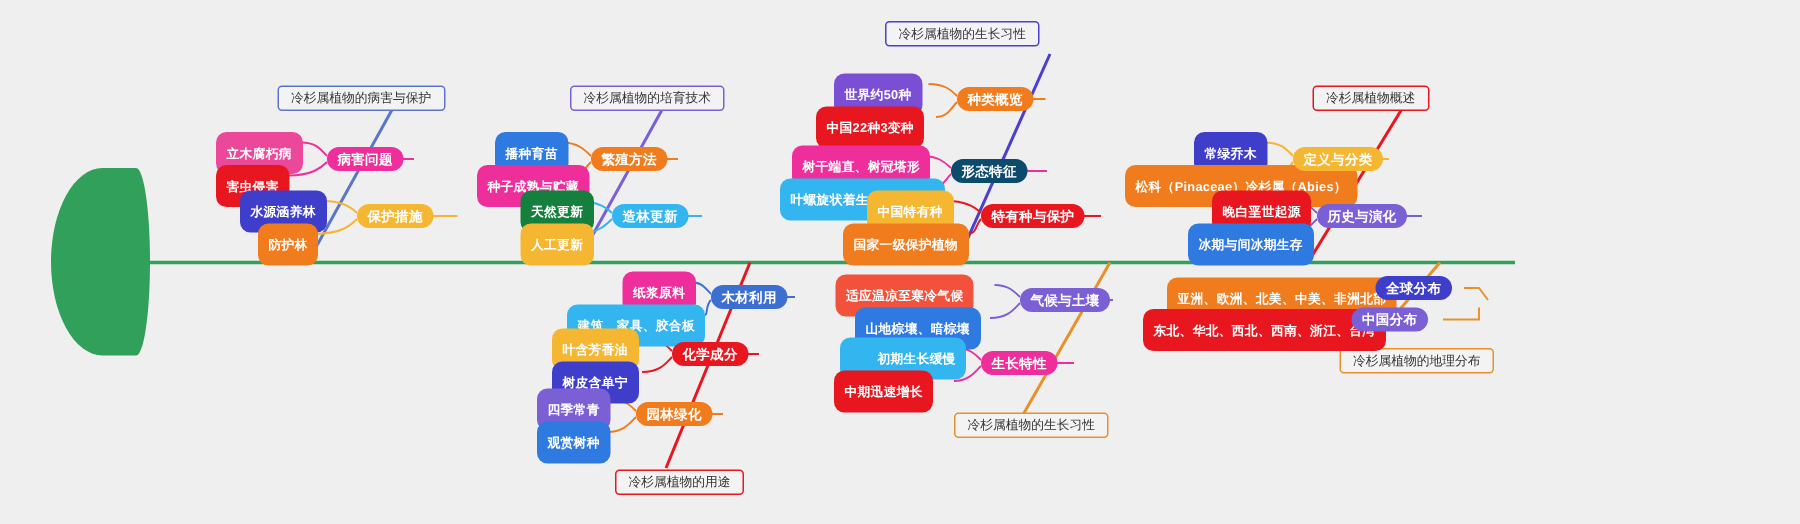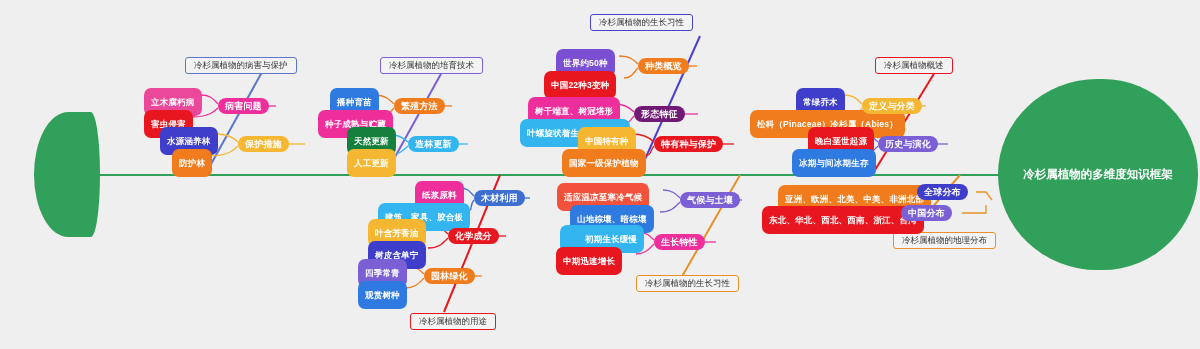--- a/index.html
+++ b/index.html
@@ -131,21 +131,20 @@
     <path d="M696,242 L716,242" stroke="#ee2f9b" stroke-width="1.3" fill="none"></path>
 
     <path d="M897,192 L917,192" stroke="#f07c1e" stroke-width="1.3" fill="none"></path>
     <path d="M881,213 L901,213" stroke="#e8161f" stroke-width="1.3" fill="none"></path>
     <path d="M976,192 L986,192 L992,200" stroke="#e8912a" stroke-width="1.3" fill="none"></path>
     <path d="M962,213 L986,213 L986,205" stroke="#e8912a" stroke-width="1.3" fill="none"></path>
   </svg>
 
   <div id="tail"></div>
 
-  <div id="head">冷杉属植物的多维度知识框架</div>
 
   <div class="titlebox" style="left:185px;top:57px;border-color:#5b76c8;">冷杉属植物的病害与保护</div>
   <div class="titlebox" style="left:380px;top:57px;border-color:#7b5fd4;">冷杉属植物的培育技术</div>
   <div class="titlebox" style="left:590px;top:14px;border-color:#4b3fcf;">冷杉属植物的生长习性</div>
   <div class="titlebox" style="left:875px;top:57px;border-color:#e8161f;">冷杉属植物概述</div>
   <div class="titlebox" style="left:410px;top:313px;border-color:#e8161f;">冷杉属植物的用途</div>
   <div class="titlebox" style="left:636px;top:275px;border-color:#e8912a;">冷杉属植物的生长习性</div>
   <div class="titlebox" style="left:893px;top:232px;border-color:#e8912a;">冷杉属植物的地理分布</div>
 
   <div class="node" style="left:144px;top:88px;background:#ec4899;">立木腐朽病</div>
@@ -163,21 +162,21 @@
   <div class="node" style="left:347px;top:127px;background:#15803d;">天然更新</div>
   <div class="node" style="left:347px;top:149px;background:#f5b731;">人工更新</div>
   <div class="node cat" style="left:408px;top:136px;background:#33b5ef;">造林更新</div>
 
   <div class="node" style="left:556px;top:49px;background:#7b4fd4;">世界约50种</div>
   <div class="node" style="left:544px;top:71px;background:#e8161f;">中国22种3变种</div>
   <div class="node cat" style="left:638px;top:58px;background:#f07c1e;">种类概览</div>
 
   <div class="node" style="left:528px;top:97px;background:#ee2f9b;">树干端直、树冠塔形</div>
   <div class="node" style="left:520px;top:119px;background:#33b5ef;">叶螺旋状着生、条形扁平</div>
-  <div class="node cat" style="left:634px;top:106px;background:#701a75;text-align:right;">形态特征</div>
+  <div class="node cat" style="left:634px;top:106px;background:#0c4a6e;text-align:right;">形态特征</div>
 
   <div class="node" style="left:578px;top:127px;background:#f5b731;">中国特有种</div>
   <div class="node" style="left:562px;top:149px;background:#f07c1e;">国家一级保护植物</div>
   <div class="node cat" style="left:654px;top:136px;background:#e8161f;">特有种与保护</div>
 
   <div class="node" style="left:796px;top:88px;background:#3e3ecb;">常绿乔木</div>
   <div class="node" style="left:750px;top:110px;background:#f07c1e;">松科（Pinaceae）冷杉属（Abies）</div>
   <div class="node cat" style="left:862px;top:98px;background:#f5b731;">定义与分类</div>
 
   <div class="node" style="left:808px;top:127px;background:#e8161f;">晚白垩世起源</div>

